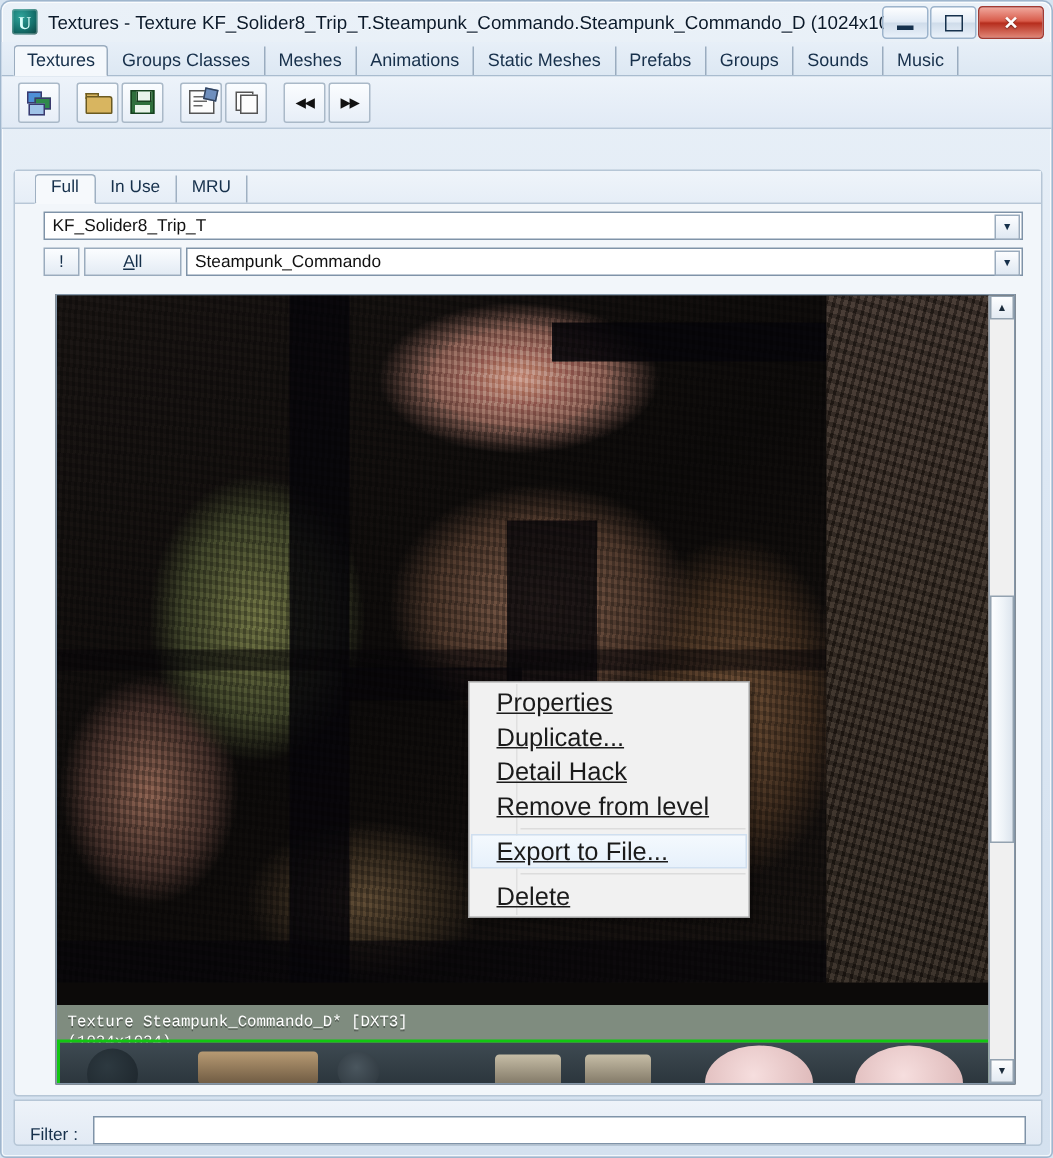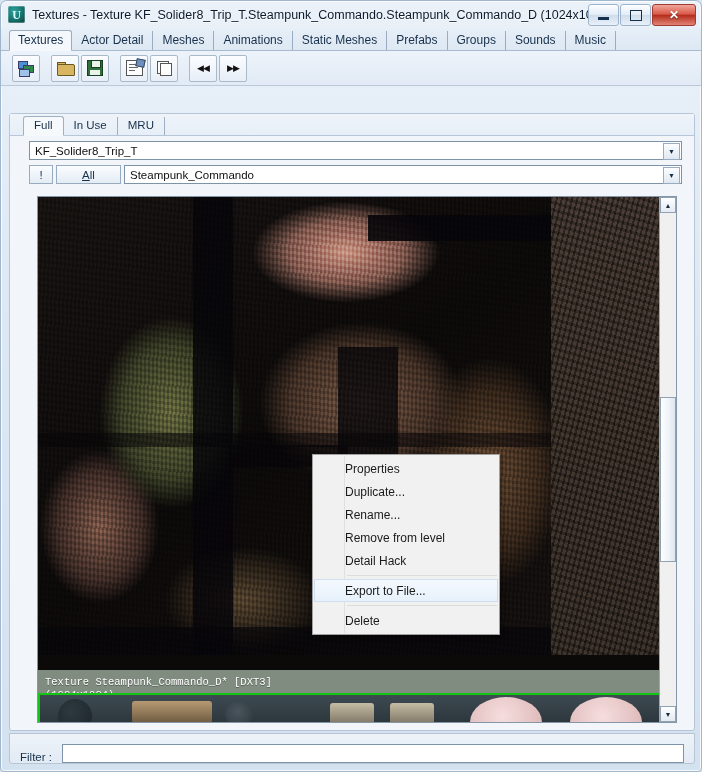--- a/index.html
+++ b/index.html
@@ -261,25 +261,26 @@
     box-shadow:2px 2px 5px rgba(0,0,0,.35);
     padding:2px 0;
     box-sizing:border-box;
   }
   .ctxmenu::before{
     content:"";position:absolute;left:1px;top:1px;bottom:1px;width:30px;
     background:#f1f1f1;border-right:1px solid #e0e0e0;
   }
   .ctxitem{
     position:relative;height:23px;display:flex;align-items:center;
-    padding-left:30px;
-    font-size:12px;color:#1b1b1b;white-space:nowrap;
+    padding-left:16px;
+    font-size:17px;color:#1b1b1b;white-space:nowrap;
     box-sizing:border-box;
     border:1px solid transparent;
     margin:0 1px;
+    text-decoration:underline;
   }
   .ctxitem.sel{
     background:linear-gradient(180deg,#f4f9fe 0%,#e7f1fb 100%);
     border:1px solid #cfdff0;
   }
   .ctxitem .sub{
     position:absolute;right:9px;top:50%;margin-top:-4px;
     width:0;height:0;border-left:4px solid #2b2b2b;
     border-top:4px solid transparent;border-bottom:4px solid transparent;
   }
@@ -300,21 +301,21 @@
       <div class="wc">
           <span class="glyph-max"></span>
         </div>
       <div class="wc close">✕</div>
     </div>
   </div>
 
 
   <div class="tabstrip">
     <div class="tab active">Textures</div>
-    <div class="tab">Actor Detail</div>
+    <div class="tab">Groups Classes</div>
     <div class="tab">Meshes</div>
     <div class="tab">Animations</div>
     <div class="tab">Static Meshes</div>
     <div class="tab">Prefabs</div>
     <div class="tab">Groups</div>
     <div class="tab">Sounds</div>
     <div class="tab">Music</div>
   </div>
 
   <div class="toolbar">
@@ -427,22 +428,21 @@
   </div>
 
   <div class="filterbar">
     <div class="filter-label">Filter :</div>
     <input class="filter-input" placeholder="" style="">
   </div>
 
   <div class="ctxmenu">
     <div class="ctxitem">Properties</div>
     <div class="ctxitem">Duplicate...</div>
-    <div class="ctxitem">Rename...</div>
+    <div class="ctxitem">Detail Hack</div>
     <div class="ctxitem">Remove from level</div>
-    <div class="ctxitem">Detail Hack</div>
     <div class="ctxsep"></div>
     <div class="ctxitem sel">Export to File...</div>
     <div class="ctxsep"></div>
     <div class="ctxitem">Delete</div>
   </div>
 
 </div>
 
 </body></html>

